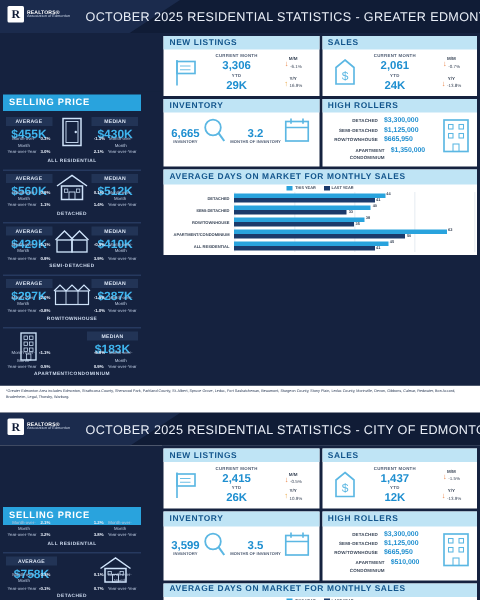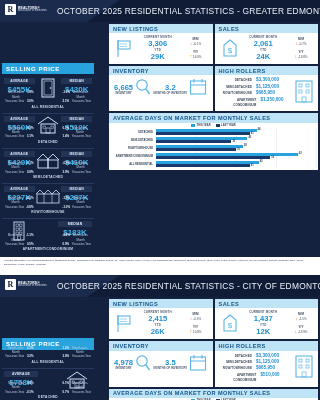--- a/index.html
+++ b/index.html
@@ -881,21 +881,21 @@
               <div class="statgrid">
                 <div class="ic">
                   <svg width="18" height="20" viewBox="0 0 18 20">
                       <line x1="3" y1="2" x2="3" y2="19" stroke="#5bb7e3" stroke-width="1.1"></line>
                       <rect x="3" y="3" width="12" height="8" fill="none" stroke="#5bb7e3" stroke-width="1.1"></rect>
                       <line x1="5" y1="6" x2="12" y2="6" stroke="#5bb7e3" stroke-width=".6"></line>
                       <line x1="5" y1="8.5" x2="12" y2="8.5" stroke="#5bb7e3" stroke-width=".6"></line>
                     </svg>
                 </div>
                 <div class="sc" style="flex-direction:column;">
-                  <div style="display:flex;align-items:center;">
+                  <div style="display:flex;align-items:flex-end;">
                     <div class="sblock">
                         <div class="slab">CURRENT MONTH</div>
                       <div class="sval">2,415</div>
                       </div>
                     <div class="vdiv"></div>
                     <div class="dblock">
                         <div class="dlab">M/M</div>
                       <div class="dval">
                           <span class="arrow down">↓</span>
                           <span>-0.5%</span>
@@ -965,21 +965,21 @@
             </div>
           </div>
         </div>
 
         <div class="rrow">
           <div class="card">
             <div class="ct">INVENTORY</div>
             <div class="cb">
               <div class="invgrid">
                 <div class="invcell">
-                    <div class="invval">4,978</div>
+                    <div class="invval">3,599</div>
                   <div class="invlab">INVENTORY</div>
                   </div>
                 <div class="ic">
                   <svg width="16" height="18" viewBox="0 0 16 18">
                       <circle cx="7" cy="7" r="5.2" fill="none" stroke="#5bb7e3" stroke-width="1.2"></circle>
                       <line x1="10.7" y1="10.7" x2="14.5" y2="16" stroke="#5bb7e3" stroke-width="1.4"></line>
                     </svg>
                 </div>
                 <div class="invcell">
                     <div class="invval">3.5</div>

